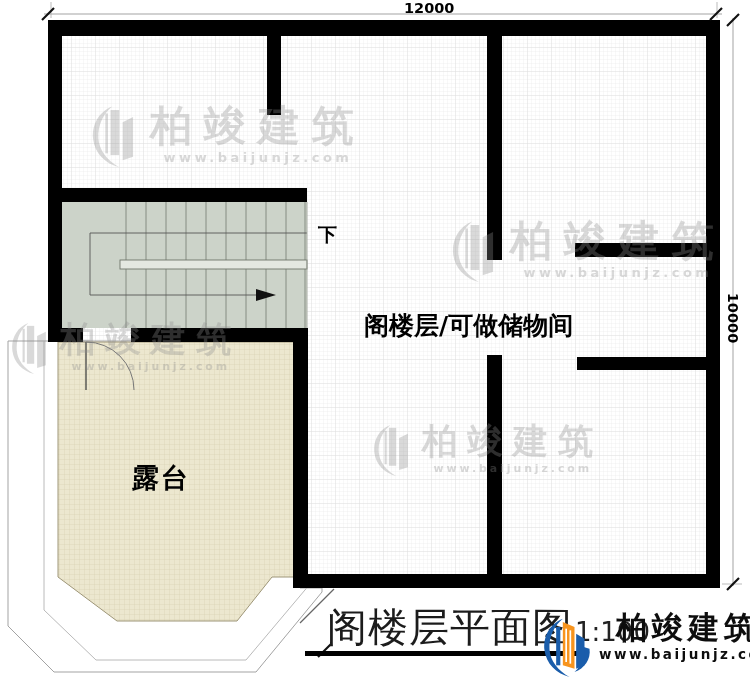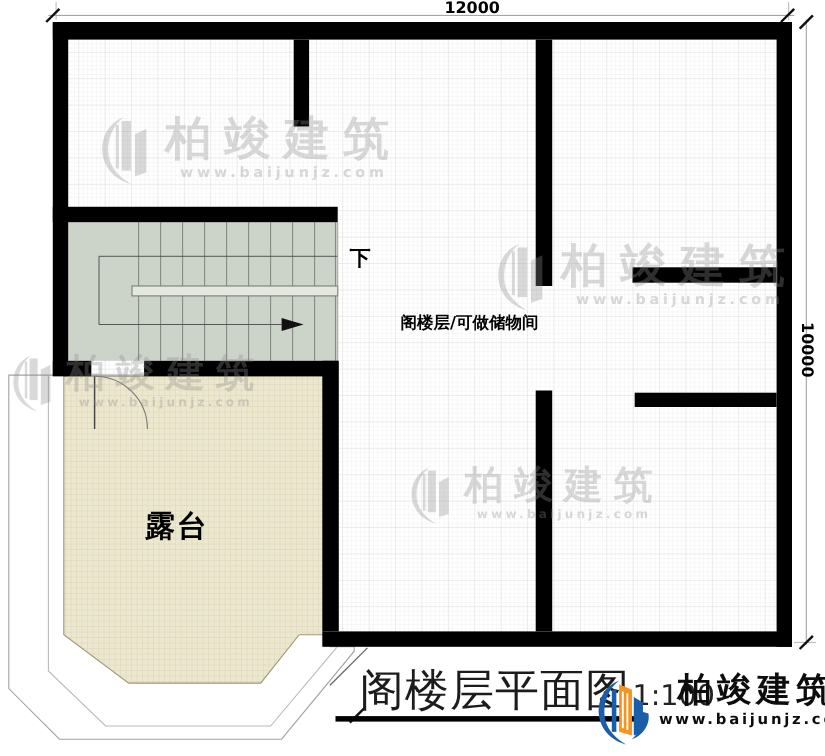--- a/index.html
+++ b/index.html
@@ -12,21 +12,21 @@
       pointer-events:none;white-space:nowrap;}
   .wm .wm-icon{flex:0 0 auto;margin-right:10px;}
   .wm-col{display:flex;flex-direction:column;align-items:center;}
   .wm-main{font-size:42px;font-weight:bold;letter-spacing:12px;line-height:1.1;}
   .wm-url{font-size:13px;font-weight:bold;letter-spacing:3.5px;margin-top:1px;}
   .wm.small{transform:scale(.84);transform-origin:top left;}
 
   
   .lbl{position:absolute;color:#000;font-weight:bold;white-space:nowrap;}
   .lbl-down{left:318px;top:222px;font-size:19px;}
-  .lbl-attic{left:364px;top:284px;font-size:15px;}
+  .lbl-attic{left:364px;top:309px;font-size:25px;}
   .lbl-terrace{left:132px;top:460px;font-size:27px;letter-spacing:2px;}
   .dim-top{left:377px;top:0px;font-size:14.5px;margin-left:27px;}
   .dim-right{left:733px;top:318px;font-size:14.5px;transform:translate(-50%,-50%) rotate(90deg);}
 
   
   .titleblock{position:absolute;left:327px;top:600px;display:flex;align-items:baseline;color:#1c1c1c;}
   .title-main{font-size:40px;font-weight:500;letter-spacing:1px;}
   .title-scale{font-size:26px;font-weight:400;margin-left:2px;color:#222;}
   .title-underline{position:absolute;left:305px;top:651px;width:281px;height:5px;background:#000;}
 

